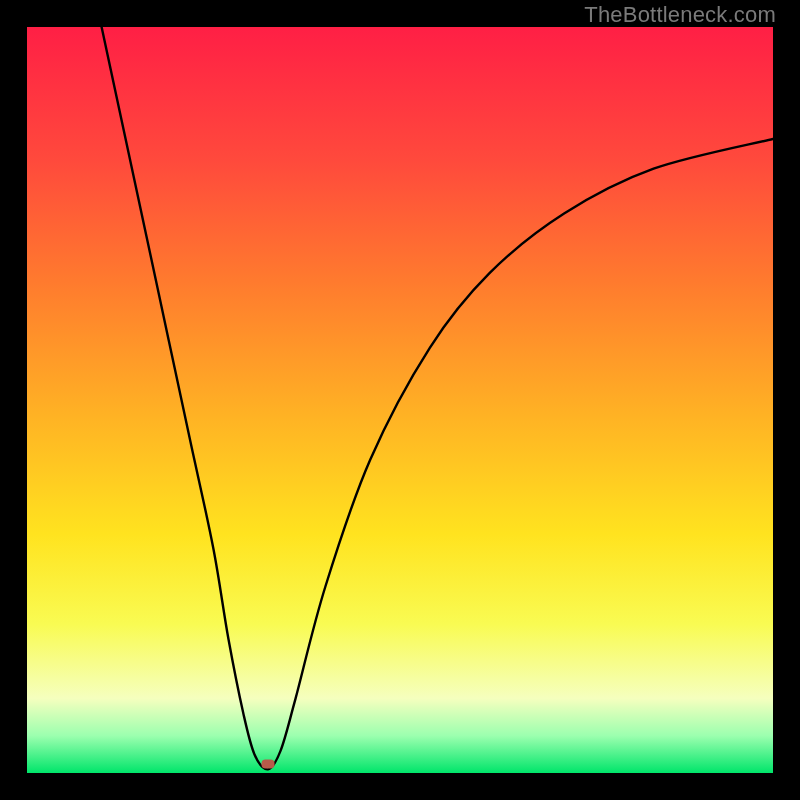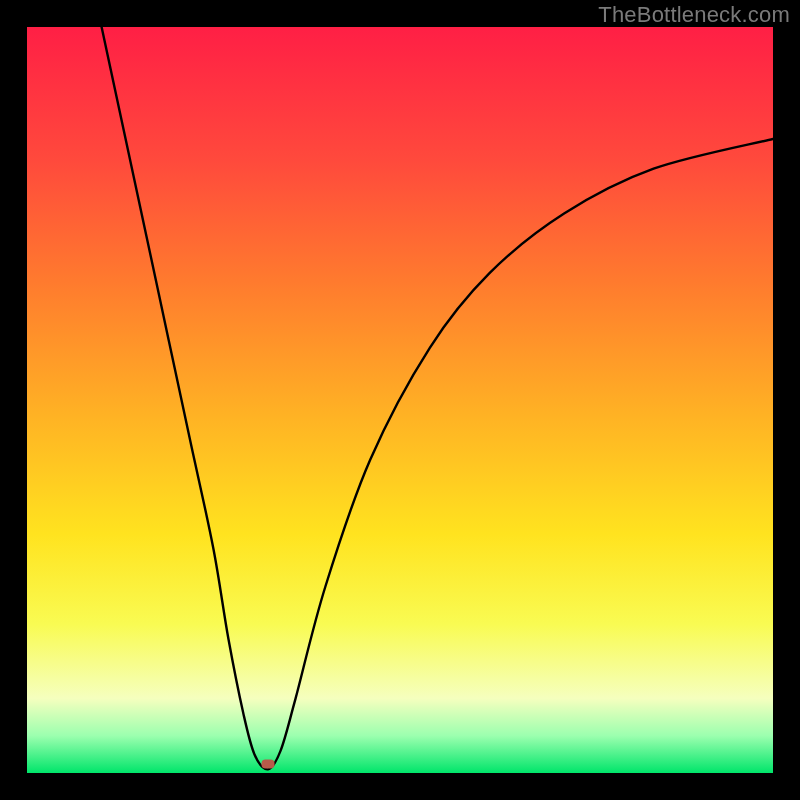--- a/index.html
+++ b/index.html
@@ -13,21 +13,21 @@
   }
   .frame {
     position: relative;
     width: 800px;
     height: 800px;
     background: #000;
   }
   .watermark {
     position: absolute;
     top: 2px;
-    right: 10px;
+    right: 24px;
     color: #7a7a7a;
     font-size: 22px;
     font-weight: 400;
     letter-spacing: 0.2px;
     z-index: 10;
   }
   .plot-area {
     position: absolute;
     left: 27px;
     top: 27px;

